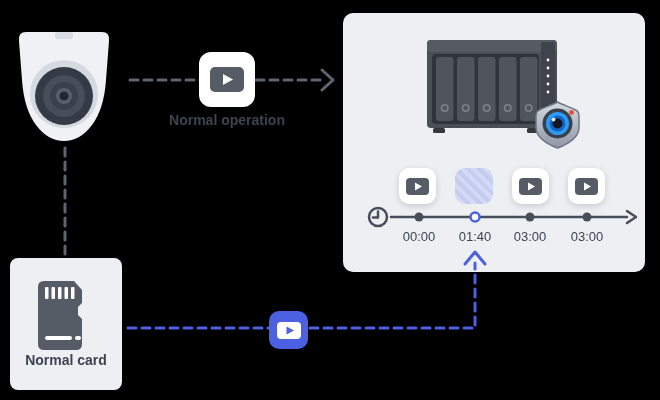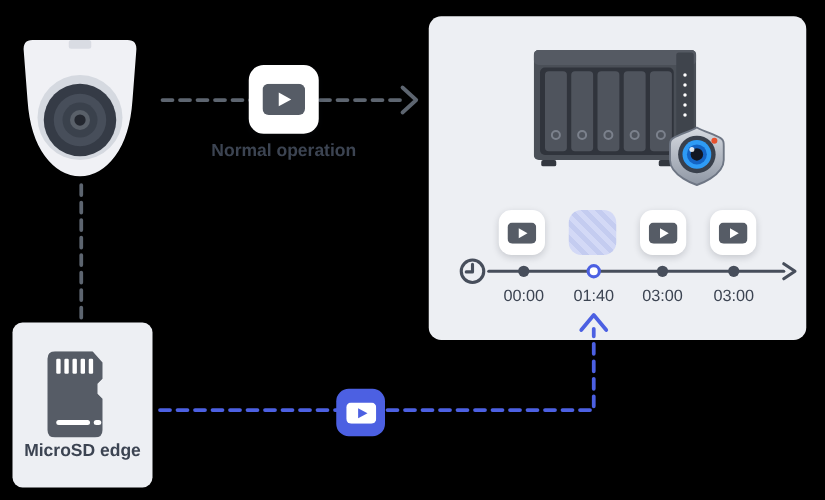--- a/index.html
+++ b/index.html
@@ -168,21 +168,21 @@
     <g fill="#ffffff">
       <rect x="8" y="6" width="3.5" height="12" rx="1"></rect>
       <rect x="14.5" y="6" width="3.5" height="12" rx="1"></rect>
       <rect x="21" y="6" width="3.5" height="12" rx="1"></rect>
       <rect x="27.5" y="6" width="3.5" height="12" rx="1"></rect>
       <rect x="34" y="6" width="3.5" height="12" rx="1"></rect>
     </g>
     <rect x="8" y="55" width="27" height="4" rx="2" fill="#ffffff"></rect>
     <rect x="38" y="55" width="6" height="4" rx="2" fill="#ffffff"></rect>
   </svg>
-  <div class="diagram-label" style="left:66px;top:352px">MicroSD edge</div>
+  <div class="diagram-label" style="left:66px;top:352px">Normal card</div>
 
   <div class="play-card failover">
     <svg width="24" height="17" viewBox="0 0 24 17">
         <rect width="24" height="17" rx="4" fill="#ffffff"></rect>
         <path d="M9.5,4.5 L17,8.5 L9.5,12.5 Z" fill="#4c60e2"></path>
       </svg>
   </div>
 
 </div>
 

